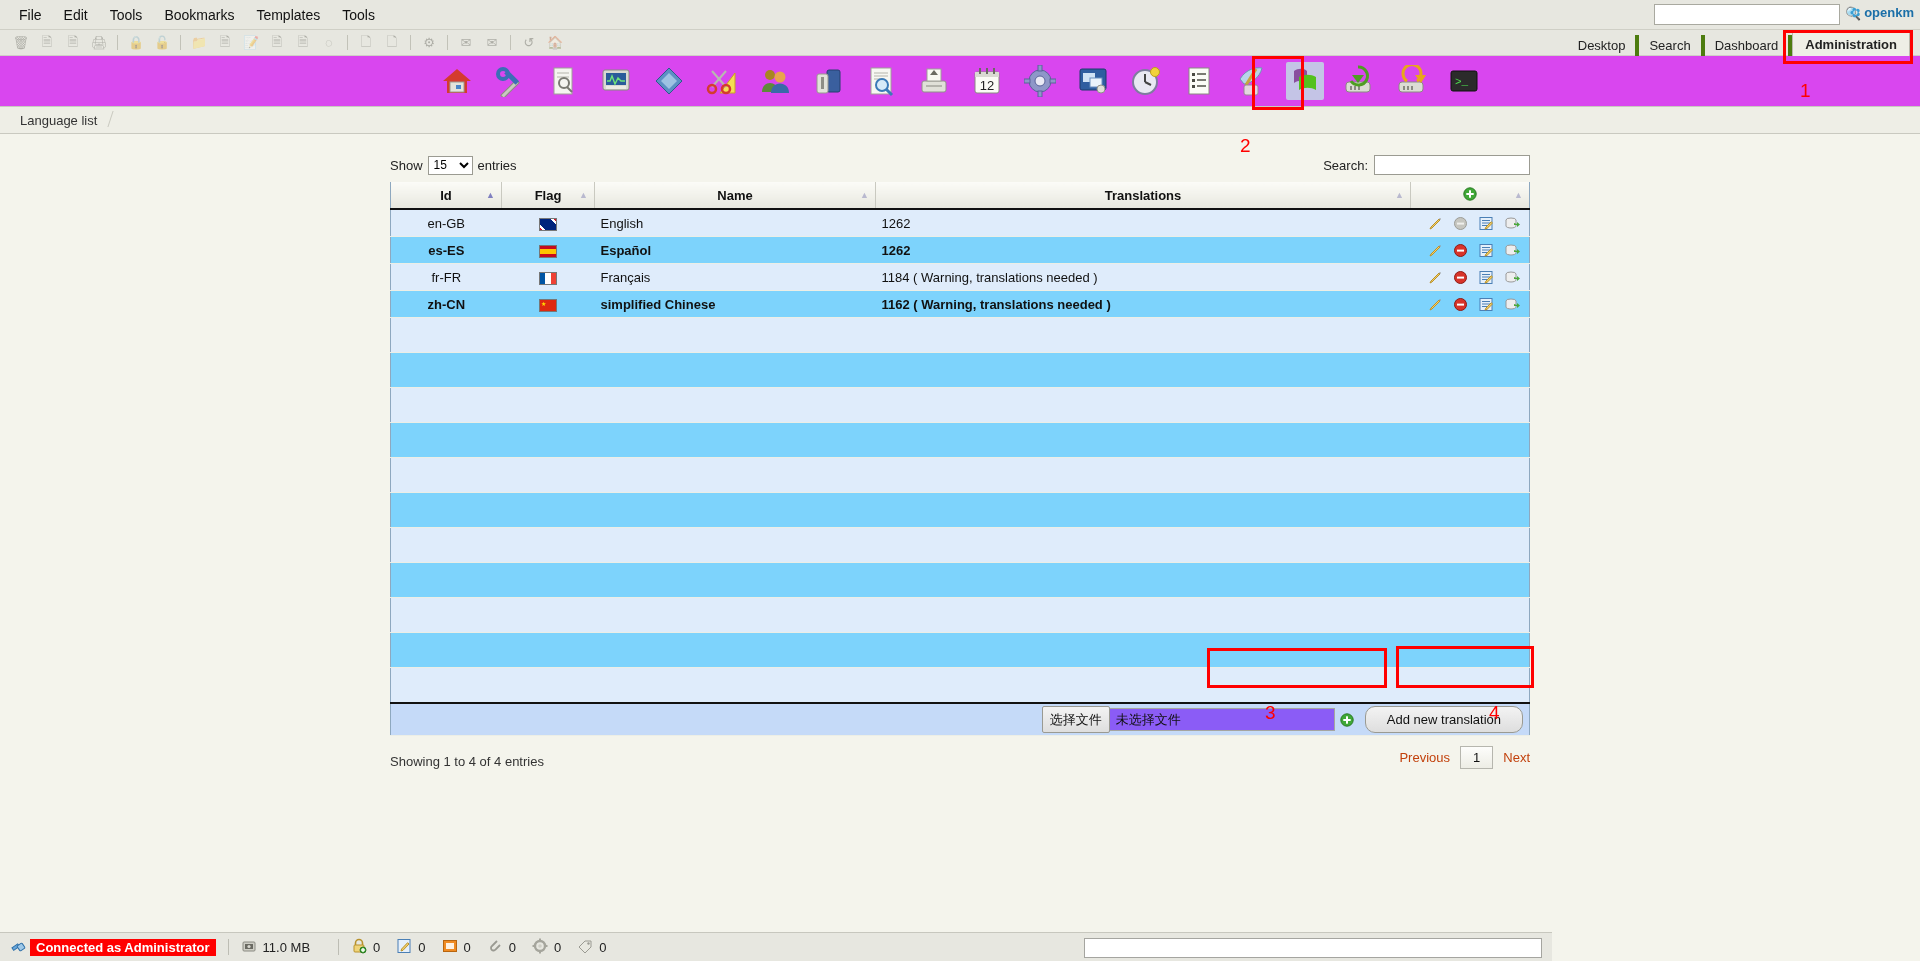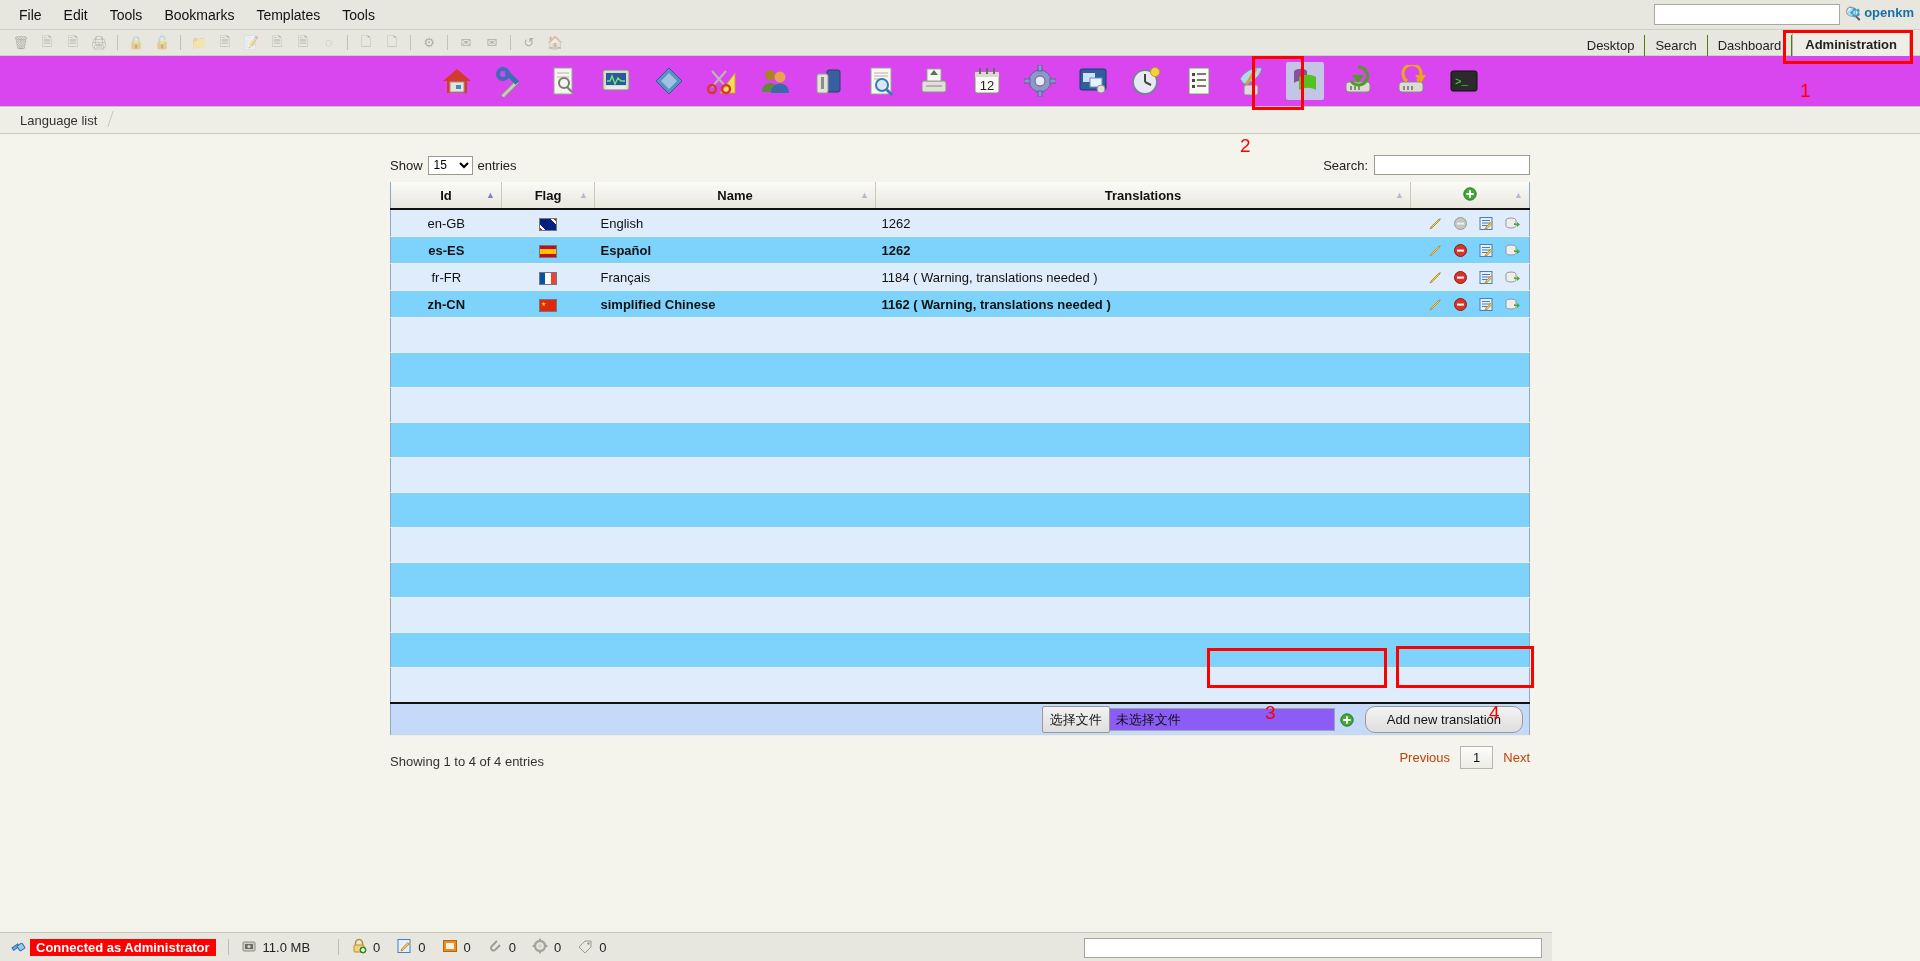--- a/index.html
+++ b/index.html
@@ -46,21 +46,21 @@
     font-size:13px;color:#5a5a52;
   }
   .sep{width:1px;height:15px;background:#c2c2b8;margin:0 5px;}
 
   
   .toptabs{
     position:absolute;right:10px;top:2px;display:flex;align-items:flex-end;
     font-size:13px;
   }
   .toptabs .t{
-    padding:3px 10px 4px 10px;color:#222;border-right:1px solid #4d7c0f;
+    padding:3px 10px 4px 10px;color:#222;border-right:4px solid #4d7c0f;
   }
   .toptabs .t:last-child{border-right:none;}
   .toptabs .t.active{
     background:#eeeee6;border:1px solid #b9b9ae;border-bottom:none;
     font-weight:bold;padding:4px 12px 5px 12px;
   }
 
   
   .bigtoolbar{
     height:50px;background:#d946ef;border-bottom:1px solid #c9c9c0;

